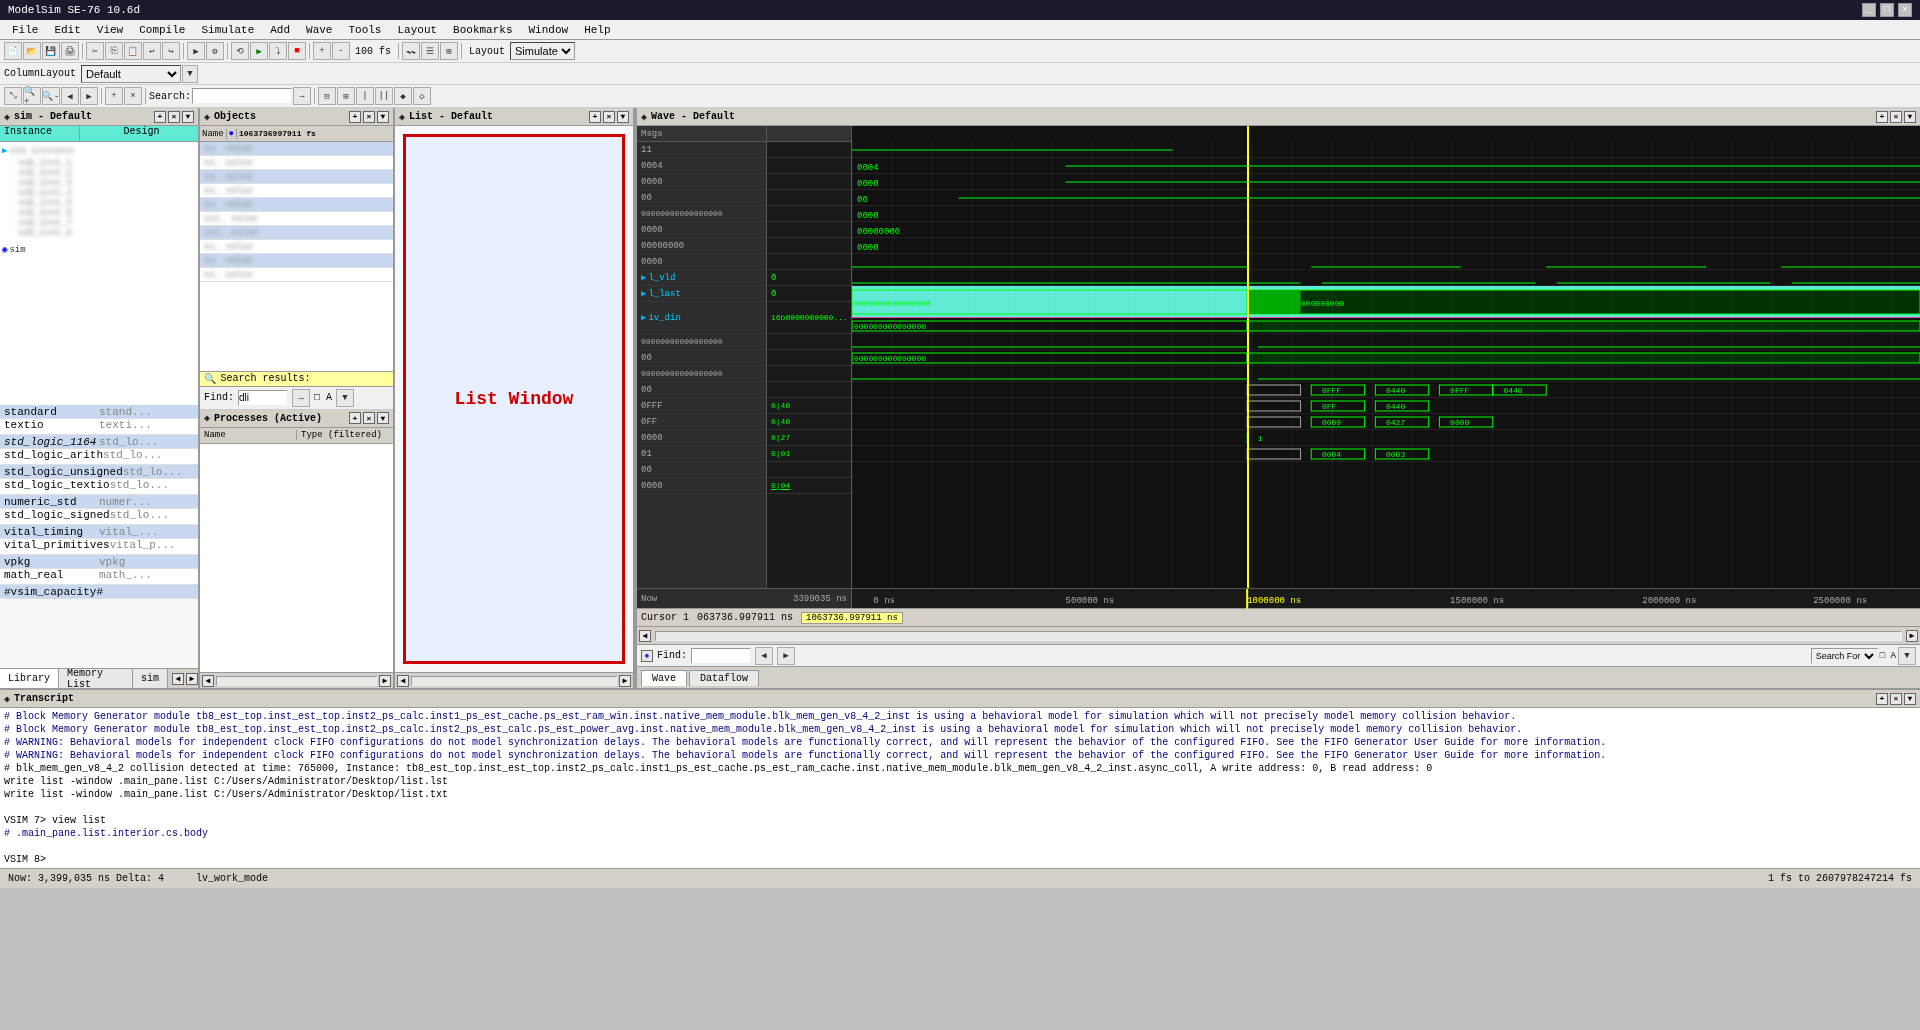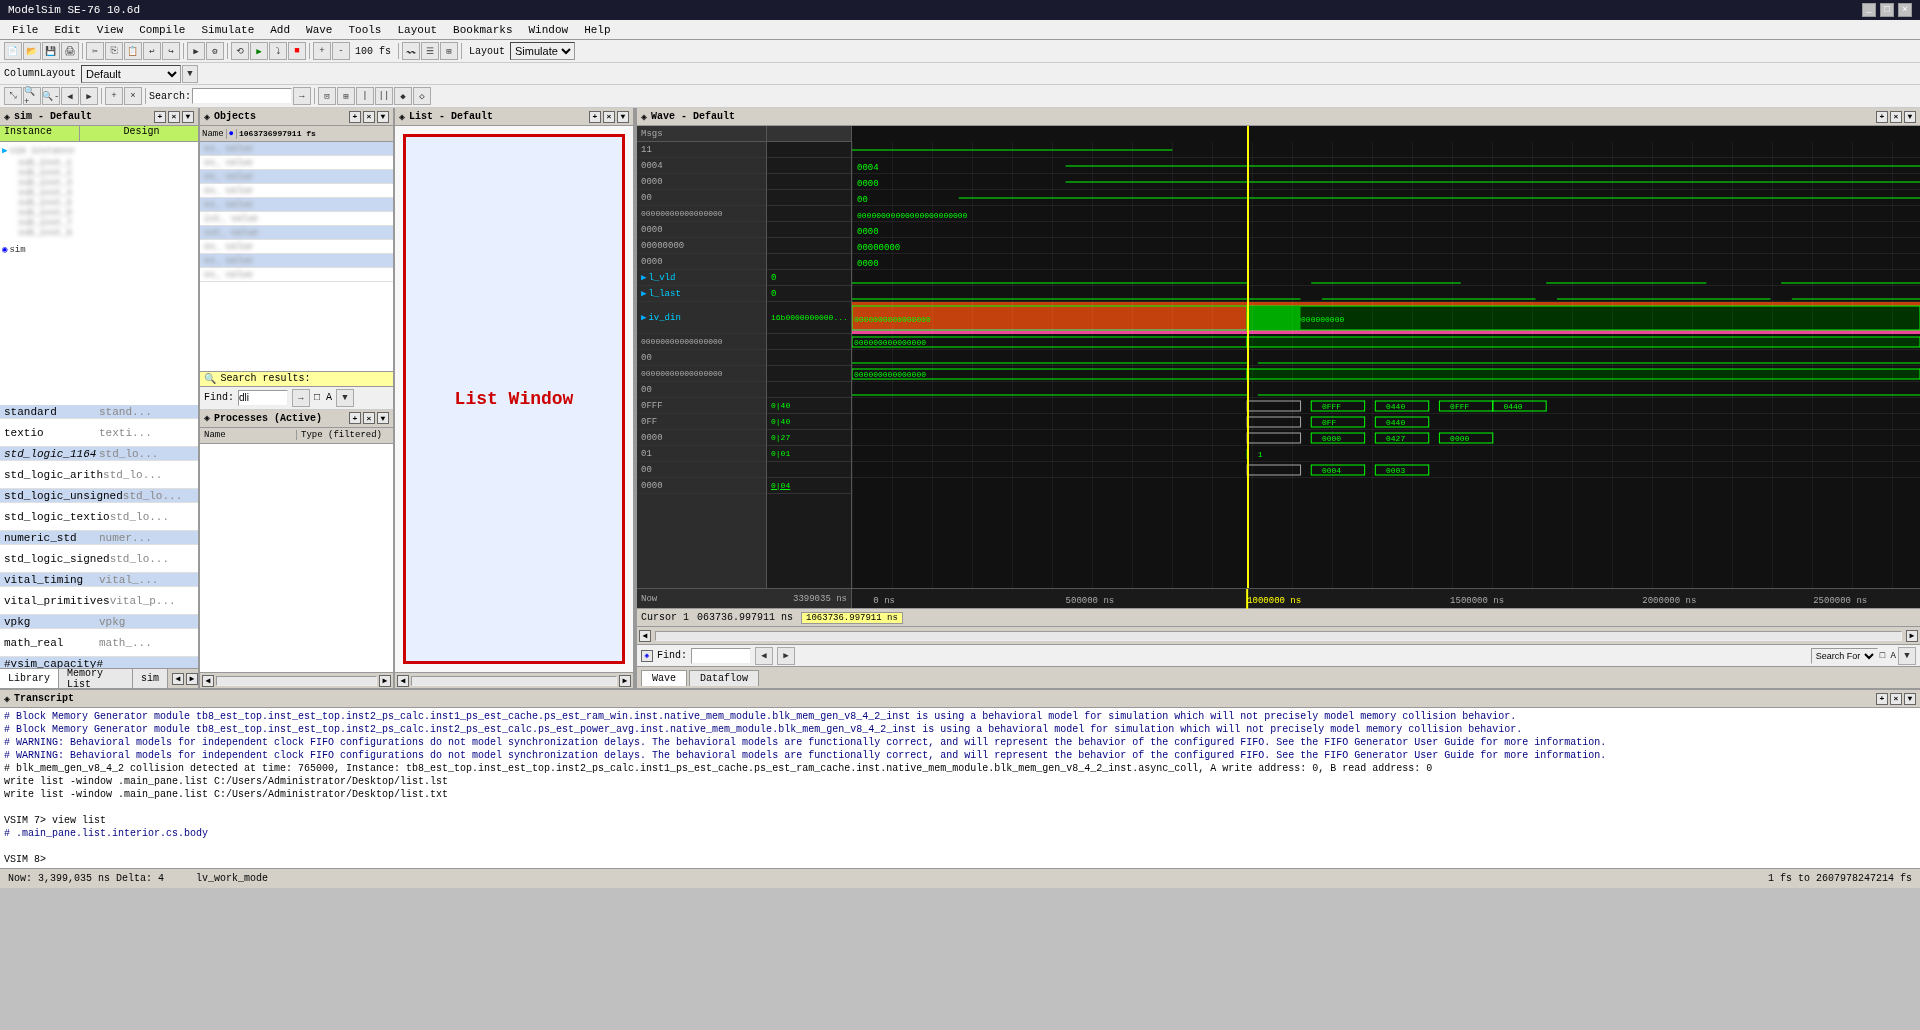--- a/index.html
+++ b/index.html
@@ -26,21 +26,21 @@
 
     
     .objects-panel { width: 195px; border-right: 2px solid #999; display: flex; flex-direction: column; background: #f8f8f8; }
 
     
     .list-panel { width: 240px; border-right: 2px solid #999; display: flex; flex-direction: column; background: #f8f8f8; }
 
     
     .blurred { filter: blur(2px); color: #888; font-size: 9px; }
     .blue-item { background: #c8d8f0; padding: 0 4px; border-bottom: 1px solid #e0e0e0; height: 14px; display: flex; align-items: center; }
-    .white-item { background: white; padding: 0 4px; border-bottom: 1px solid #e0e0e0; height: 28px; display: flex; align-items: center; }
+    .white-item { background: white; padding: 0 4px; border-bottom: 1px solid #e0e0e0; height: 16px; display: flex; align-items: flex-start; }
 
     .toolbar-row { display: flex; align-items: center; padding: 2px 4px; gap: 1px; background: #f0f0f0; border-bottom: 1px solid #ccc; }
     .tb-icon { width: 18px; height: 18px; border: 1px solid #aaa; background: #e8e8e8; display: flex; align-items: center; justify-content: center; font-size: 9px; cursor: pointer; color: #333; }
     .sep-v { width: 1px; height: 16px; background: #aaa; margin: 0 2px; }
   </style>
 </head>
 <body>
 
 <div class="title-bar">
   <span>ModelSim SE-76 10.6d</span>
@@ -135,21 +135,21 @@
   <div class="left-panel">
     <div class="panel-header">
       <span>◈</span>
       <span>sim - Default</span>
       <div style="margin-left:auto; display:flex; gap:2px;">
         <div class="panel-header-btn">+</div>
         <div class="panel-header-btn">×</div>
         <div class="panel-header-btn">▼</div>
       </div>
     </div>
-    <div style="display:flex; background:#bef264; border-bottom:1px solid #999; font-size:10px; height:16px;gap:40px;">
+    <div style="display:flex; background:#5eead4; border-bottom:1px solid #999; font-size:10px; height:16px;gap:40px;">
       <span style="flex:1; padding:0 4px; border-right:1px solid #999;">Instance</span>
       <span style="flex:1; padding:0 4px;">Design</span>
     </div>
     <div class="panel-content" style="overflow-y:auto; flex:1;">
       <div style="padding:2px; font-size:9px; color:#333;">
         <div style="display:flex; align-items:center; padding:1px 0;">
             <span style="color:#00aaff; margin-right:2px;">▶</span>
             <span class="blurred">sim instance</span>
           </div>
         <div style="padding:1px 0 1px 16px; font-size:9px;">
@@ -494,25 +494,20 @@
             </svg>
           </div>
 
           <div style="height:16px; border-bottom:1px solid #222; position:relative; background:#111;">
             <svg width="100%" height="16" style="position:absolute;">
               <text x="5" y="12" fill="#00ff00" font-size="9">00</text>
               <line x1="10%" y1="8" x2="100%" y2="8" stroke="#00ff00" stroke-width="1"></line>
             </svg>
           </div>
 
-          <div style="height:16px; border-bottom:1px solid #222; position:relative; background:#111;">
-            <svg width="100%" height="16" style="position:absolute;">
-              <text x="5" y="12" fill="#00ff00" font-size="8">00000000000000000000000</text>
-            </svg>
-          </div>
 
           <div style="height:16px; border-bottom:1px solid #222; position:relative; background:#111;">
             <svg width="100%" height="16" style="position:absolute;">
               <text x="5" y="12" fill="#00ff00" font-size="9">0000</text>
             </svg>
           </div>
 
           <div style="height:16px; border-bottom:1px solid #222; position:relative; background:#111;">
             <svg width="100%" height="16" style="position:absolute;">
               <text x="5" y="12" fill="#00ff00" font-size="9">00000000</text>
@@ -542,21 +537,21 @@
               <line x1="0" y1="13" x2="42%" y2="13" stroke="#00ff00" stroke-width="1"></line>
               <polyline points="42%,13 42%,3 44%,3 44%,13" stroke="#00ff00" stroke-width="1" fill="none"></polyline>
               <line x1="44%" y1="13" x2="64%" y2="13" stroke="#00ff00" stroke-width="1"></line>
               <polyline points="64%,13 64%,3 66%,3 66%,13" stroke="#00ff00" stroke-width="1" fill="none"></polyline>
               <line x1="66%" y1="13" x2="86%" y2="13" stroke="#00ff00" stroke-width="1"></line>
               <polyline points="86%,13 86%,3 88%,3 88%,13" stroke="#00ff00" stroke-width="1" fill="none"></polyline>
               <line x1="88%" y1="13" x2="100%" y2="13" stroke="#00ff00" stroke-width="1"></line>
             </svg>
           </div>
 
-          <div style="height:32px; border-bottom:5px solid #ec4899; position:relative; background:#c2410c;">
+          <div style="height:32px; border-bottom:1px solid #ec4899; position:relative; background:#5eead4;">
             <svg width="100%" height="32" style="position:absolute;">
               <rect x="0" y="4" width="37%" height="24" fill="none" stroke="#00ff00" stroke-width="1"></rect>
               <text x="2" y="20" fill="#00ff00" font-size="8">0000000000000000</text>
               <rect x="37%" y="4" width="63%" height="24" fill="#003300" stroke="#00ff00" stroke-width="1"></rect>
               <text x="38%" y="20" fill="#00ff00" font-size="8">000000000000000000</text>
 
               <rect x="37%" y="4" width="5%" height="24" fill="#00aa00" stroke="none"></rect>
             </svg>
           </div>
 

